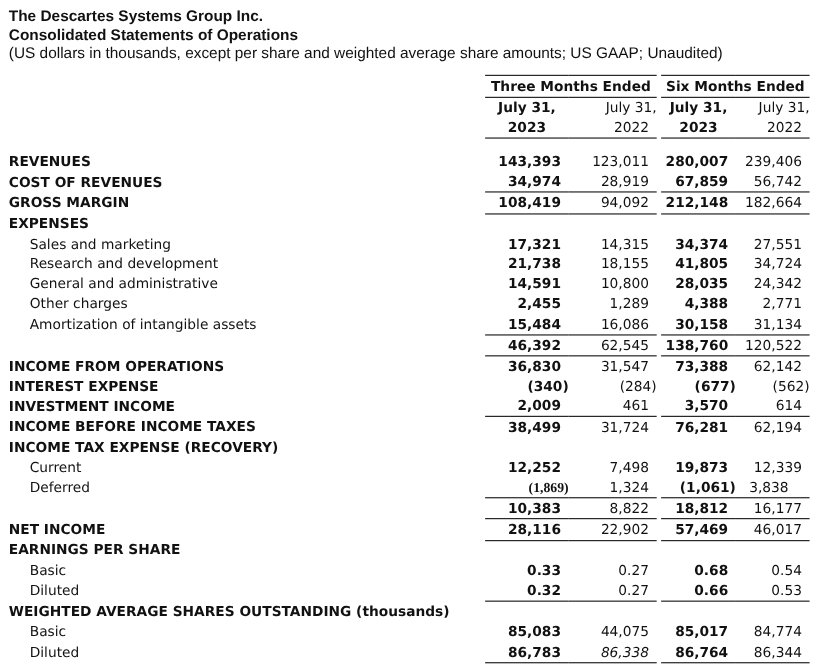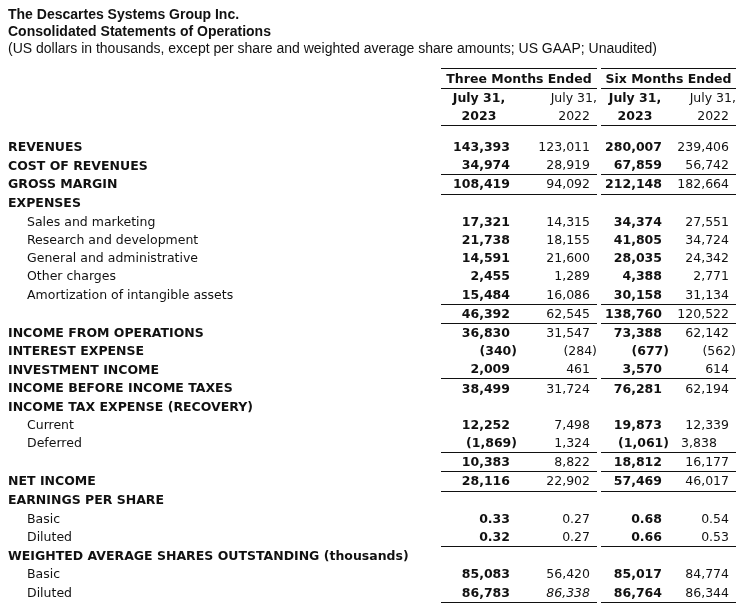--- a/index.html
+++ b/index.html
@@ -124,21 +124,21 @@
         <td class="lbl indent">Research and development</td>
         <td class="num b v" style="padding-right: 7px;">21,738</td>
         <td class="num v" style="padding-right: 7px;">18,155</td>
         <td></td>
         <td class="num b v" style="padding-right: 7px;">41,805</td>
         <td class="num v" style="padding-right: 7px;">34,724</td>
       </tr>
       <tr>
         <td class="lbl indent">General and administrative</td>
         <td class="num b v" style="padding-right: 7px;">14,591</td>
-        <td class="num v" style="padding-right: 7px;">21,600</td>
+        <td class="num v" style="padding-right: 7px;">10,800</td>
         <td></td>
         <td class="num b v" style="padding-right: 7px; margin-top: 12px;">28,035</td>
         <td class="num v" style="padding-right: 7px;">24,342</td>
       </tr>
       <tr>
         <td class="lbl indent">Other charges</td>
         <td class="num b v" style="padding-right: 7px;">2,455</td>
         <td class="num v" style="padding-right: 7px;">1,289</td>
         <td></td>
         <td class="num b v" style="padding-right: 7px;">4,388</td>
@@ -203,21 +203,21 @@
       <tr>
         <td class="lbl indent">Current</td>
         <td class="num b v" style="padding-right: 7px;">12,252</td>
         <td class="num v" style="padding-right: 7px;">7,498</td>
         <td></td>
         <td class="num b v" style="padding-right: 7px;">19,873</td>
         <td class="num v" style="padding-right: 7px;">12,339</td>
       </tr>
       <tr class="line-bottom">
         <td class="lbl indent">Deferred</td>
-        <td class="num b v" style="padding-right: 0px;">(1,869)</td>
+        <td class="num b v" style="padding-right: 0px; font-family: Liberation Serif, serif;">(1,869)</td>
         <td class="num v" style="padding-right: 7px;">1,324</td>
         <td></td>
         <td class="num b v" style="padding-right: 0px;">(1,061)</td>
         <td class="num v" style="padding-right: 7px; text-align: center;">3,838</td>
       </tr>
       <tr class="line-bottom">
         <td class="lbl bold"></td>
         <td class="num b v" style="padding-right: 7px;">10,383</td>
         <td class="num v" style="padding-right: 7px;">8,822</td>
         <td></td>
@@ -260,21 +260,21 @@
         <td class="lbl bold">WEIGHTED AVERAGE SHARES OUTSTANDING (thousands)</td>
         <td class="num b" style="padding-right: 7px;"></td>
         <td class="num" style="padding-right: 7px;"></td>
         <td></td>
         <td class="num b" style="padding-right: 7px;"></td>
         <td class="num" style="padding-right: 7px;"></td>
       </tr>
       <tr>
         <td class="lbl indent">Basic</td>
         <td class="num b v" style="padding-right: 7px;">85,083</td>
-        <td class="num v" style="padding-right: 7px;">56,420</td>
+        <td class="num v" style="padding-right: 7px;">44,075</td>
         <td></td>
         <td class="num b v" style="padding-right: 7px;">85,017</td>
         <td class="num v" style="padding-right: 7px;">84,774</td>
       </tr>
       <tr class="line-bottom">
         <td class="lbl indent">Diluted</td>
         <td class="num b v" style="padding-right: 7px;">86,783</td>
         <td class="num v" style="padding-right: 7px; font-style: italic;">86,338</td>
         <td></td>
         <td class="num b v" style="padding-right: 7px;">86,764</td>

